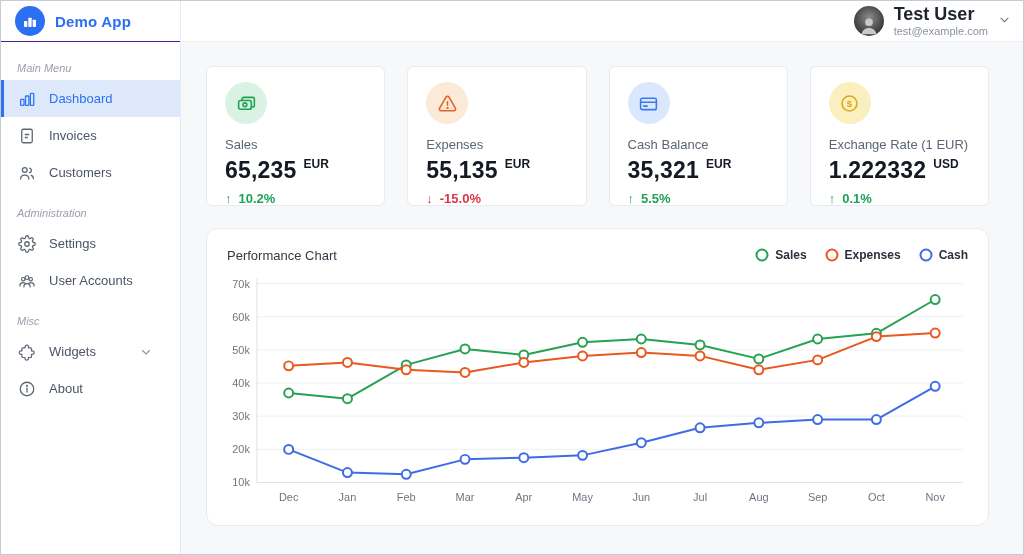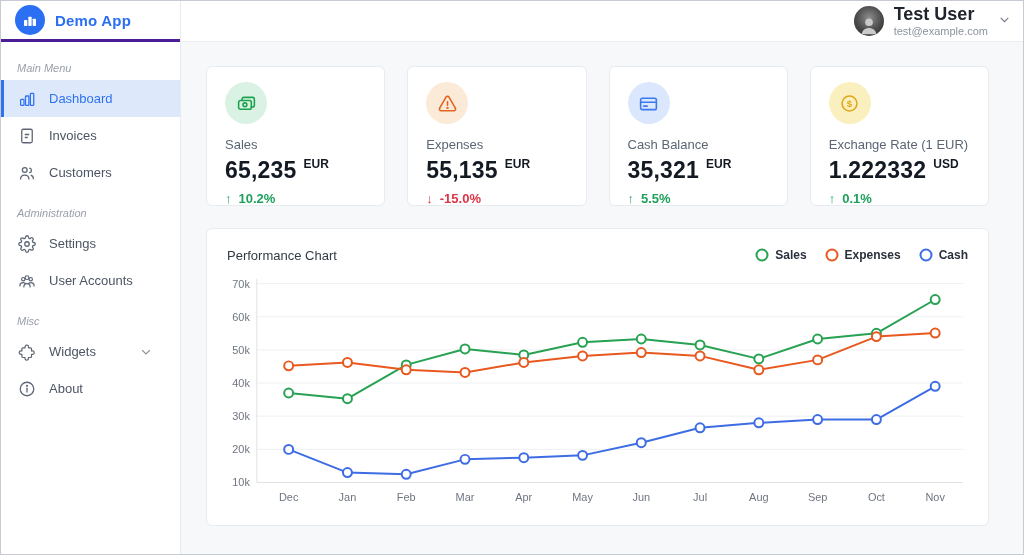--- a/index.html
+++ b/index.html
@@ -1,21 +1,21 @@
 <!DOCTYPE html>
 <html><head>
 <meta charset="utf-8">
 <style>
   * { margin:0; padding:0; box-sizing:border-box; }
   body { font-family:"Liberation Sans","DejaVu Sans",sans-serif; background:#fff; }
   .frame { width:1024px; height:555px; border:1px solid #c7ccd4; display:flex; background:#f6f8fa; overflow:hidden; }
 
   
   .sidebar { width:180px; background:#fff; border-right:1px solid #e7eaee; flex-shrink:0; display:flex; flex-direction:column; }
-  .logo-row { height:41px; display:flex; align-items:center; padding:0 14px; border-bottom:3px solid #4c1d95; cursor:pointer; }
+  .logo-row { height:41px; display:flex; align-items:center; padding:0 14px; border-bottom:1px solid #4c1d95; cursor:pointer; }
   .logo-badge { width:30px; height:30px; border-radius:50%; background:#2b6ff3; display:flex; align-items:center; justify-content:center; flex-shrink:0; }
   .logo-text { margin-left:10px; font-size:15px; font-weight:bold; color:#2b6ff3; letter-spacing:.2px; }
   .nav { padding-top:4px; }
   .nav-section-label { margin:16px 16px 6px; font-size:11px; color:#99a0ab;font-style:italic; }
   .nav-item { display:flex; align-items:center; height:37px; padding:0 28px 0 17px; color:#4c5564; font-size:13px; cursor:pointer; }
   .nav-item .nav-icon { width:18px; height:18px; margin-right:13px; flex-shrink:0; color:#5d6675; }
   .nav-item.active { background:#dde9fb; border-left:3px solid #2e72f2; padding-left:14px; color:#2e72f2; }
   .nav-item.active .nav-icon { color:#2e72f2; }
   .nav-chevron { margin-left:auto; color:#8b93a0; width:12px; height:12px; }
 
@@ -34,21 +34,21 @@
   .cards-row { display:flex; gap:22px; }
   .stat-card { flex:1; background:#fff; border:1px solid #e8ebef; border-radius:6px; padding:15px 18px 12px; height:140px; }
   .stat-icon-wrap { width:42px; height:42px; border-radius:50%; display:flex; align-items:center; justify-content:center; }
   .stat-label { margin-top:13px; font-size:13px; color:#5b6675; }
   .stat-value-row { margin-top:5px; display:flex; align-items:flex-start; }
   .stat-value { font-size:23px; font-weight:bold; color:#141a24; letter-spacing:.2px; }
   .stat-unit { font-size:12px; font-weight:bold; color:#141a24; margin-left:7px; }
   .stat-delta { margin-top:7px; font-size:13px; font-weight:600; display:flex; align-items:center; gap:7px; }
 
   
-  .chart-panel { margin-top:22px; background:#fff; border:1px solid #e8ebef; border-radius:6px; padding:14px 20px 8px; }
+  .chart-panel { margin-top:22px; background:#fff; border:1px solid #e8ebef; border-radius:12px; padding:14px 20px 8px; }
   .chart-header { display:flex; align-items:center; justify-content:space-between; height:24px; }
   .chart-title { font-size:13px; font-weight:500; color:#323a45; }
   .legend { display:flex; align-items:center; gap:18px; }
   .legend-item { display:flex; align-items:center; gap:6px; cursor:pointer; }
   .legend-label { font-size:12px; font-weight:bold; color:#2a313c; }
   .chart-svg { display:block; width:100%; height:246px; margin-top:4px; }
   .chart-svg text.tick { font-family:"Liberation Sans","DejaVu Sans",sans-serif; font-size:11px; fill:#6f7681; }
 </style>
 </head>
 <body>

